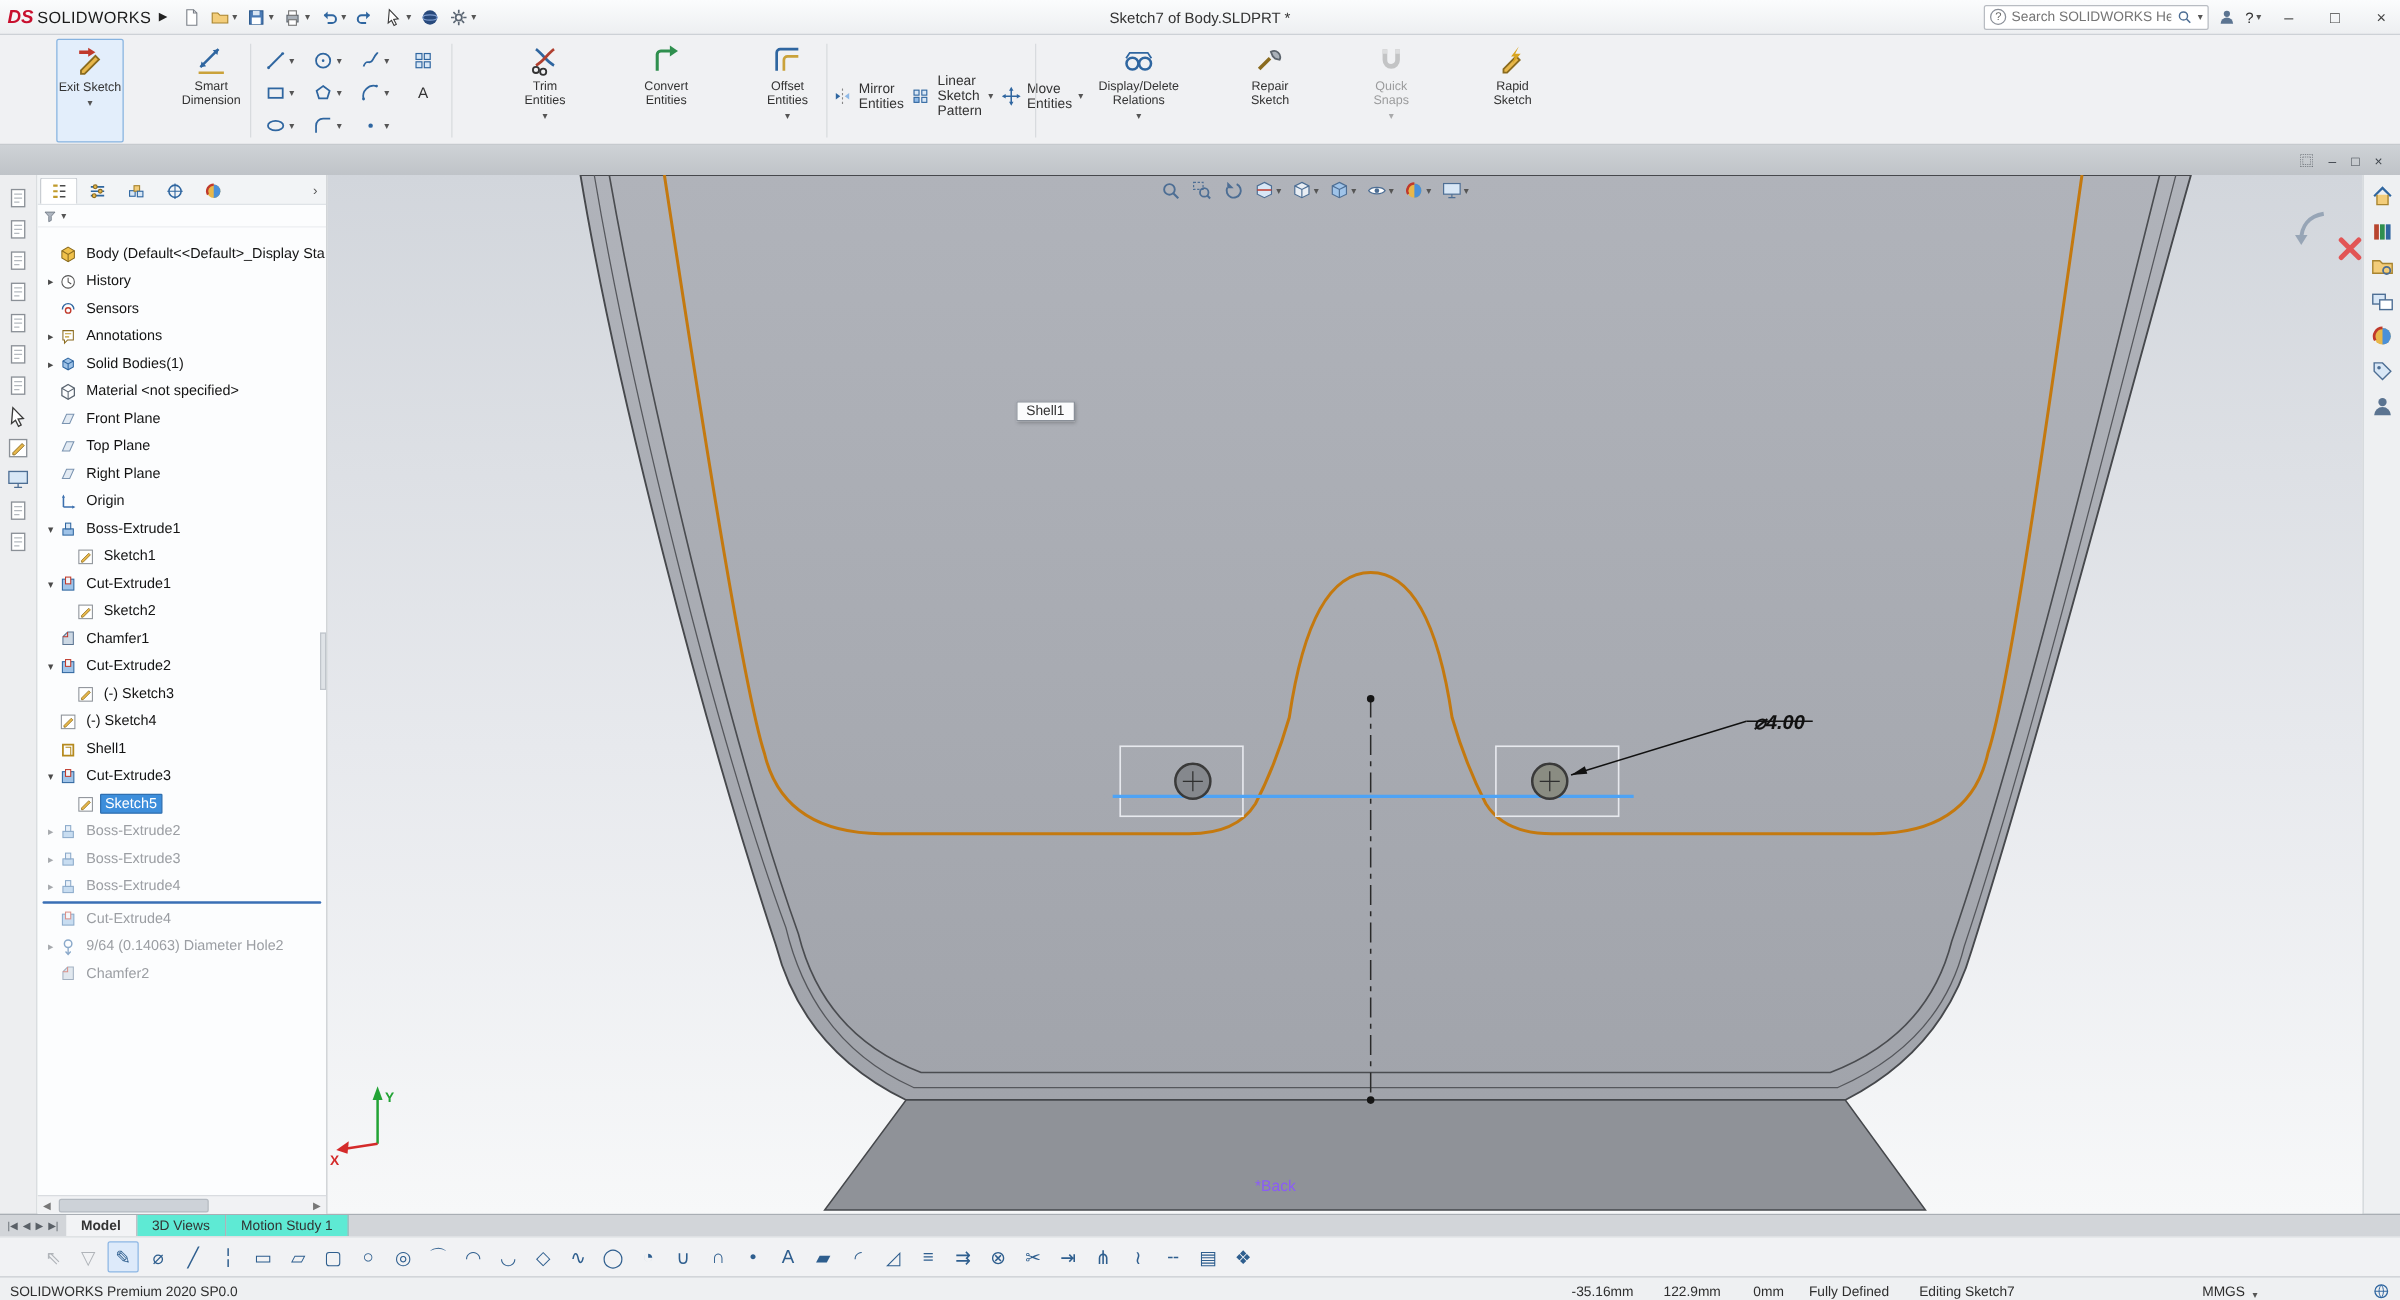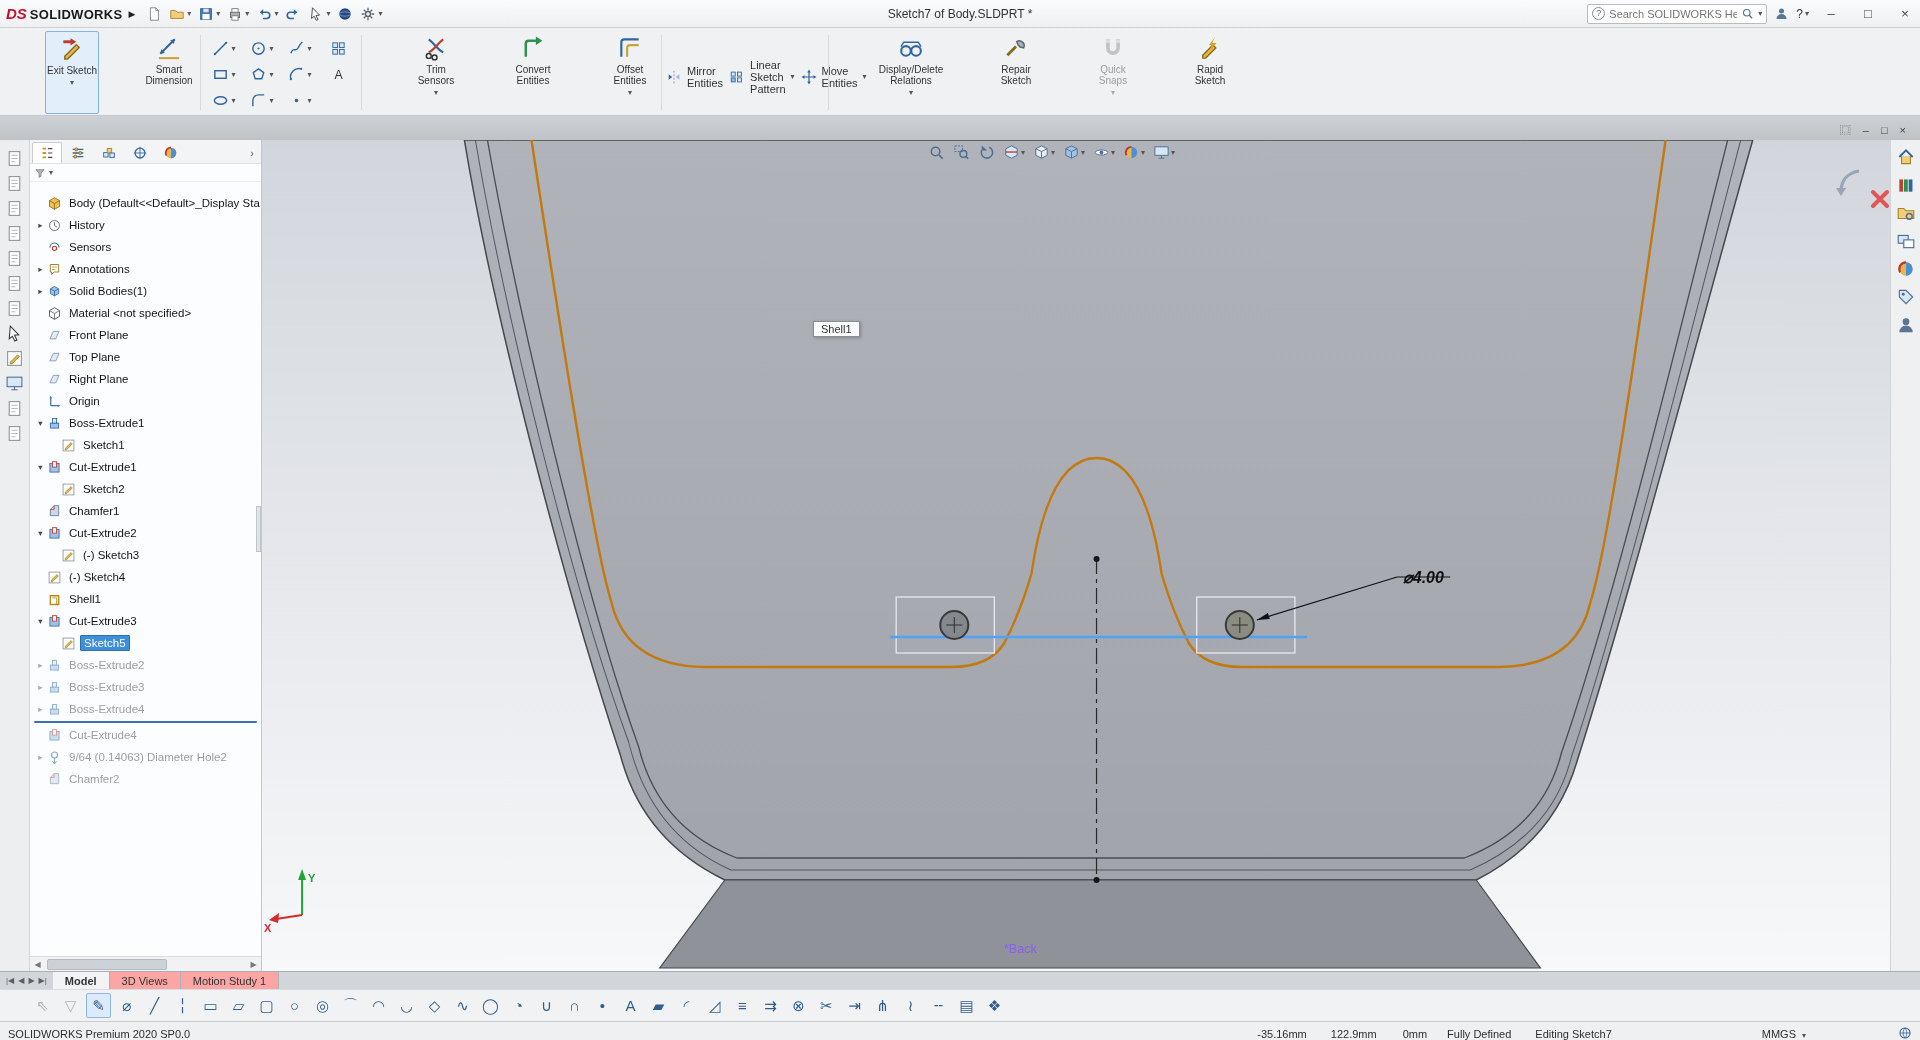--- a/index.html
+++ b/index.html
@@ -6,21 +6,21 @@
 html,body{width:1920px;height:1040px;overflow:hidden;}
 body{font-family:"Liberation Sans","DejaVu Sans",sans-serif;font-size:12px;color:#222;background:#e9eaec;}
 #app{width:1920px;height:1040px;display:flex;flex-direction:column;}
 .ic{display:block;}
 .dd{font-size:8px;color:#555;line-height:9px;}
 .ibtn{display:inline-flex;align-items:center;gap:2px;padding:2px 3px;border-radius:2px;}
 
 .titlebar{height:28px;flex:0 0 28px;background:linear-gradient(#fbfcfd,#edeff1);border-bottom:1px solid #cdd1d6;display:flex;align-items:center;padding-left:6px;position:relative;z-index:5;}
 .logo{display:flex;align-items:baseline;gap:3px;margin-right:2px;}
 .logo .ds{color:#c8102e;font-weight:bold;font-style:italic;font-size:15px;}
-.logo .sw{font-weight:bold;font-size:13px;letter-spacing:.3px;color:#1a1a1a;}
+.logo .sw{font-weight:normal;font-size:13px;letter-spacing:.3px;color:#1a1a1a;}
 .menu-arrow{font-size:9px;color:#222;margin:0 8px 0 4px;}
 .qat{display:flex;align-items:center;gap:1px;}
 .doc-title{position:absolute;left:0;right:0;text-align:center;font-size:12px;color:#333;pointer-events:none;}
 .tb-right{margin-left:auto;display:flex;align-items:center;gap:7px;}
 .searchbox{display:flex;align-items:center;width:180px;height:20px;background:#fff;border:1px solid #b8bcc2;border-radius:2px;padding:0 4px;gap:4px;}
 .searchbox .qmark{width:13px;height:13px;border:1px solid #8a8f98;border-radius:50%;font-size:9px;line-height:11px;text-align:center;color:#666;flex:0 0 13px;}
 .searchbox input{border:none;outline:none;flex:1;font-size:11px;color:#555;background:transparent;min-width:0;font-family:inherit;}
 .win-btn{width:30px;height:27px;display:flex;align-items:center;justify-content:center;font-size:13px;color:#444;}
 .helpwrap{display:flex;align-items:center;gap:2px;font-size:12px;color:#333;}
 
@@ -75,21 +75,21 @@
 .confirm{position:absolute;left:1565px;top:24px;width:76px;height:64px;}
 .dimtext{font-family:"Liberation Sans",sans-serif;font-size:16px;font-style:italic;font-weight:bold;fill:#111;}
 .triadY{fill:#22a335;font:bold 11px "Liberation Sans",sans-serif;}
 .triadX{fill:#d42a2a;font:bold 11px "Liberation Sans",sans-serif;}
 
 .taskpane{flex:0 0 30px;background:#eef0f2;border-left:1px solid #d0d4d8;display:flex;flex-direction:column;align-items:center;padding-top:6px;gap:6px;}
 .tp-btn{width:24px;height:22px;display:flex;align-items:center;justify-content:center;border-radius:2px;}
 
 .doctabs{height:18px;flex:0 0 18px;background:#d2d5d9;border-top:1px solid #a9aeb4;display:flex;align-items:stretch;font-size:11px;}
 .navbtns{display:flex;align-items:center;gap:4px;padding:0 6px;color:#5a6067;font-size:8px;}
-.dtab{display:flex;align-items:center;padding:0 12px;background:#fca5a5;border-right:1px solid #aeb3b9;color:#333;white-space:nowrap;}
+.dtab{display:flex;align-items:center;padding:0 12px;background:#5eead4;border-right:1px solid #aeb3b9;color:#333;white-space:nowrap;}
 .dtab.active{background:#f2f3f5;font-weight:bold;}
 
 .sketchbar{height:32px;flex:0 0 32px;background:#f1f2f4;border-top:1px solid #dadde0;display:flex;align-items:center;padding-left:30px;gap:3px;}
 .skb{width:25px;height:25px;display:flex;align-items:center;justify-content:center;font-size:15px;color:#2e5e8e;border-radius:2px;}
 .skb.gray{color:#b0b4b9;}
 .skb.on{background:#ddeafa;border:1px solid #8cb6e4;}
 
 .statusbar{height:19px;flex:0 0 19px;background:#eef0f2;border-top:1px solid #c9cdd1;display:flex;align-items:flex-end;font-size:11px;color:#2e2e2e;padding:0 8px;white-space:nowrap;}
 </style>
 </head>
@@ -294,21 +294,21 @@
     <div class="rb-sep"></div>
     <div class="rb-big">
       <span class="bigic">
           <svg class="ic" style="width:26px;height:26px" viewBox="0 0 18 18">
             <path d="M4 3c4 3 6 7 10 9" stroke="#2f66a0" fill="none" stroke-width="1.5"></path>
             <path d="M14 3C10 6 8 10 4 12" stroke="#b04030" fill="none" stroke-width="1.5"></path>
             <circle cx="4" cy="14.5" r="1.7" fill="none" stroke="#333"></circle>
             <circle cx="8" cy="15.5" r="1.7" fill="none" stroke="#333"></circle>
           </svg>
         </span>
-      <span class="lbl">Trim Sensors</span>
+      <span class="lbl">Trim Entities</span>
       <span class="dd">▾</span>
     </div>
     <div class="rb-big">
       <span class="bigic">
           <svg class="ic" style="width:26px;height:26px" viewBox="0 0 18 18">
             <path d="M4 15V6a2 2 0 0 1 2-2h7" fill="none" stroke="#2f8f4e" stroke-width="1.7"></path>
             <path d="M11 1 15.5 4 11 7z" fill="#2f8f4e"></path>
           </svg>
         </span>
       <span class="lbl">Convert Entities</span>

